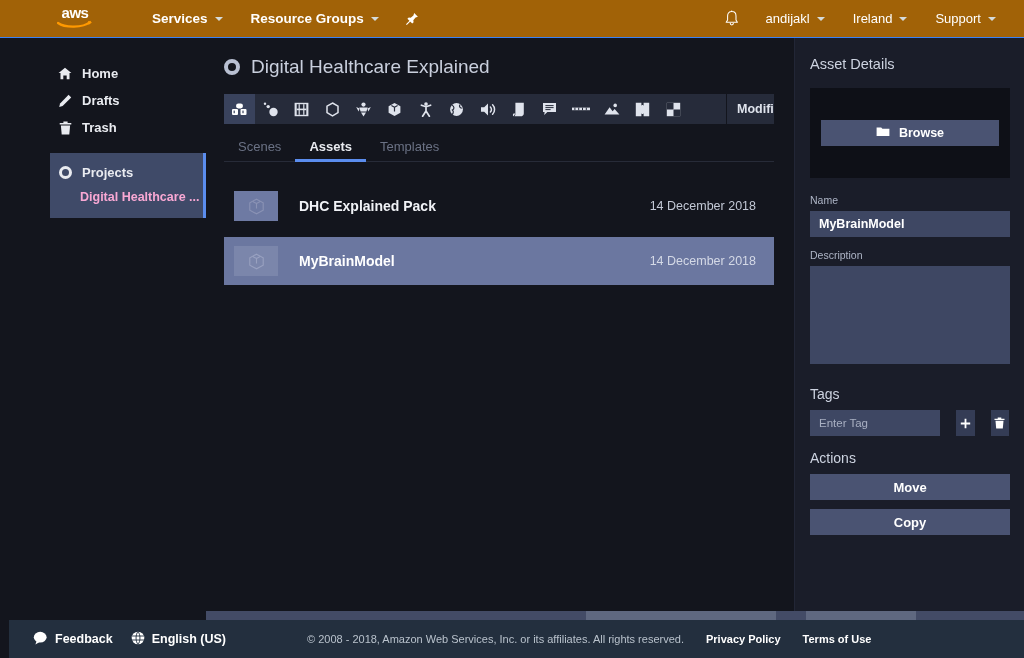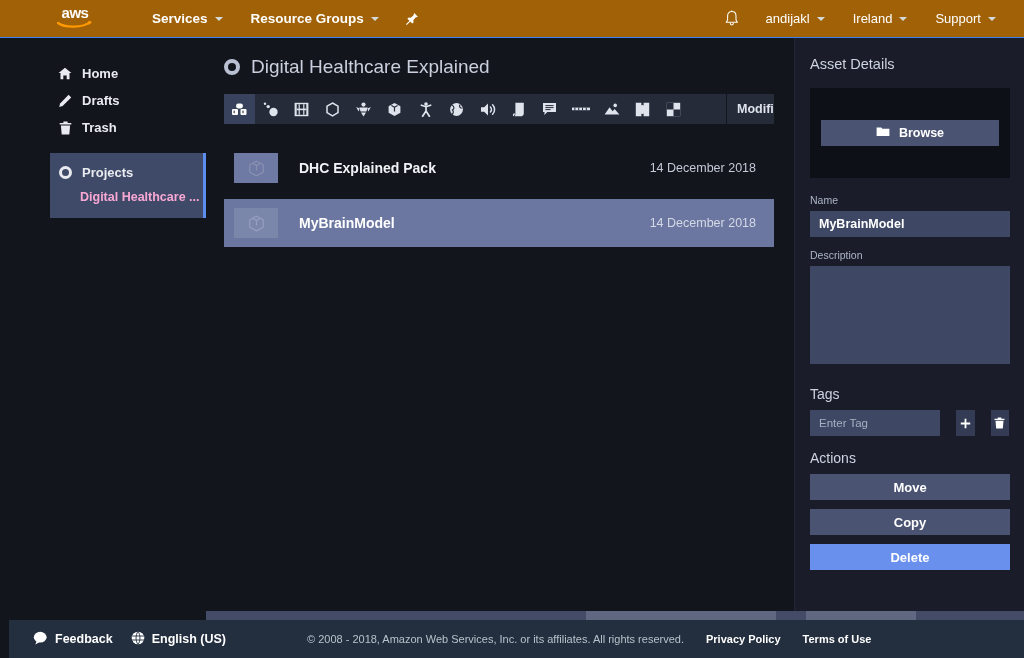--- a/index.html
+++ b/index.html
@@ -388,20 +388,31 @@
             <rect x="0.8" y="0.8" width="13.4" height="13.4" fill="#dfe3ec"></rect>
             <rect x="0.8" y="0.8" width="6.7" height="6.7" fill="#262b3a"></rect>
             <rect x="7.5" y="7.5" width="6.7" height="6.7" fill="#262b3a"></rect>
           </svg>
       </div>
       <div class="sortsel">
         <span>Modified (</span>
       </div>
     </div>
 
+    <div class="tabs">
+      <div class="tab">
+        <span>Scenes</span>
+      </div>
+      <div class="tab active">
+        <span>Assets</span>
+      </div>
+      <div class="tab">
+        <span>Templates</span>
+      </div>
+    </div>
 
     <div class="asset-list">
       <div class="asset-row">
         <div class="asset-thumb">
           <svg width="17" height="17" viewBox="0 0 17 17">
               <path d="M8.5 1.2 L15.2 4.8 L15.2 12.2 L8.5 15.8 L1.8 12.2 L1.8 4.8 Z" fill="none" stroke="#8b93b5" stroke-width="1.1"></path>
               <path d="M8.5 5.6 L12.2 3.6 M8.5 5.6 L4.8 3.6 M8.5 5.6 L8.5 10.4" stroke="#8b93b5" stroke-width="1.1"></path>
             </svg>
         </div>
         <span class="asset-name">DHC Explained Pack</span>
@@ -456,23 +467,20 @@
       </div>
     </div>
 
     <div class="fl-label big">Actions</div>
     <div class="act-btn">
       <span>Move</span>
     </div>
     <div class="act-btn">
       <span>Copy</span>
     </div>
-    <div class="act-btn primary">
-      <span>Delete</span>
-    </div>
   </div>
 
   <div class="hscroll">
     <div class="track"></div>
     <div class="thumb"></div>
   </div>
   <div class="rscrollstrip">
     <div class="thumb2"></div>
   </div>
 

